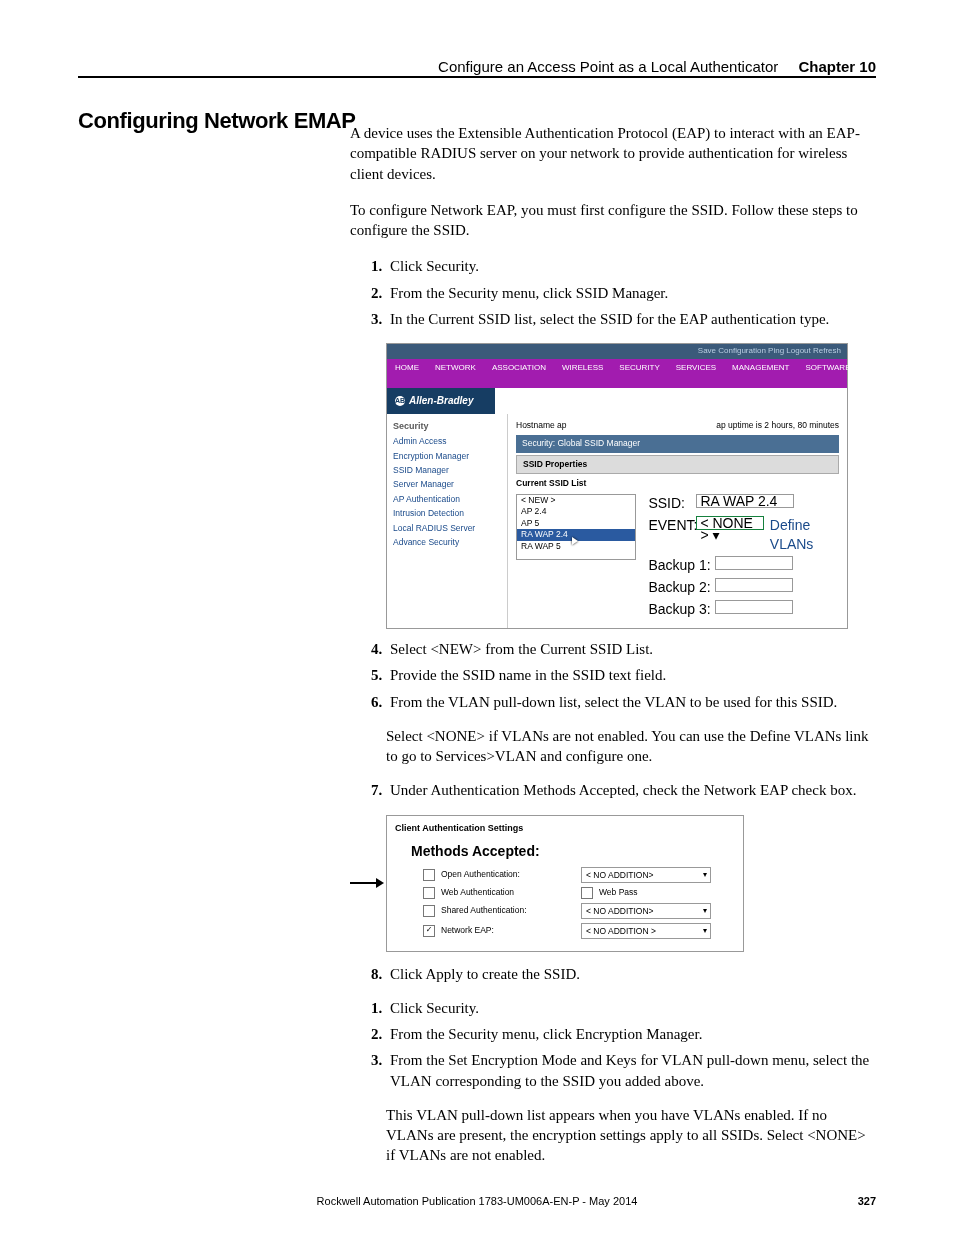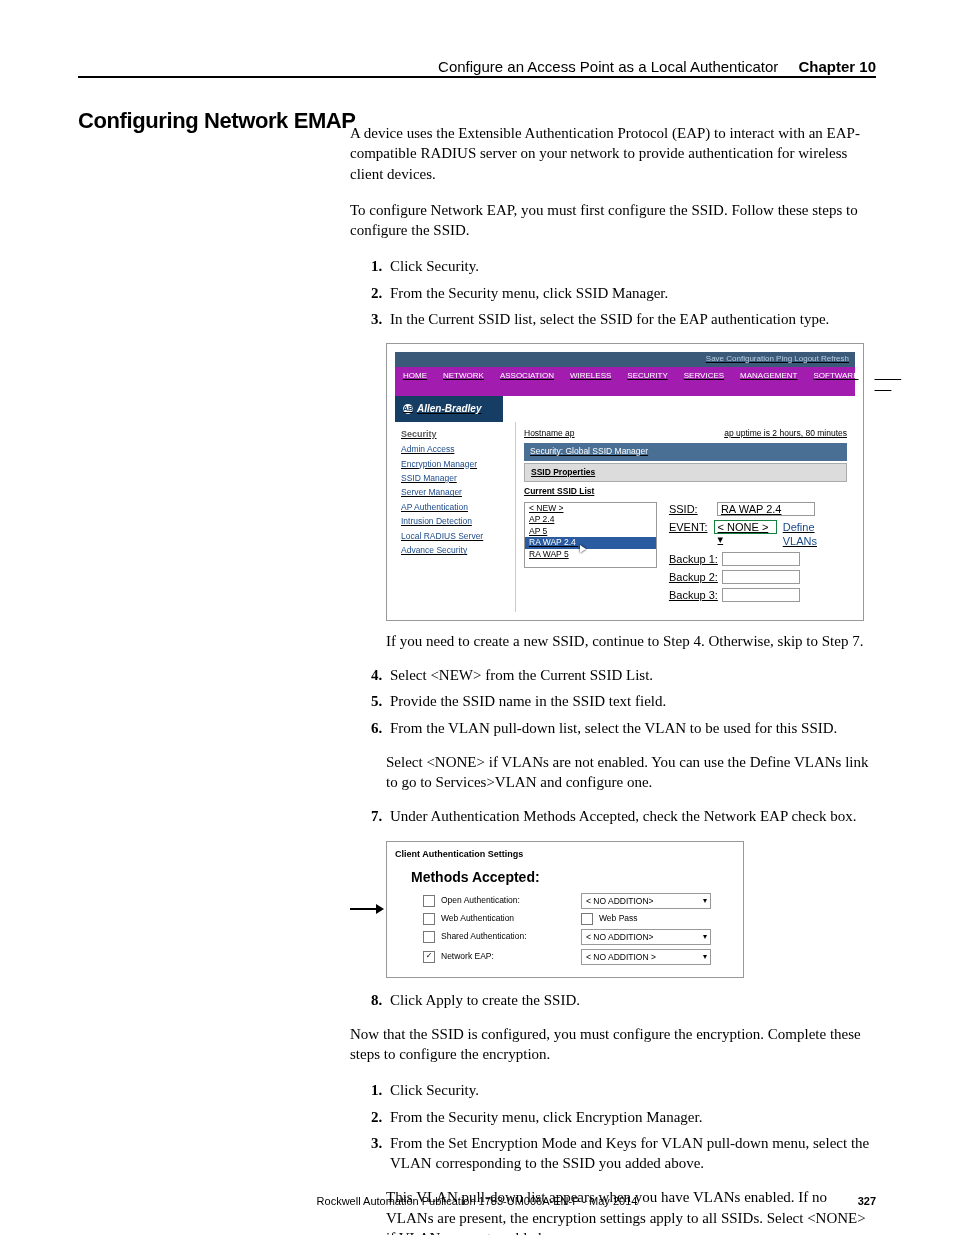--- a/index.html
+++ b/index.html
@@ -52,21 +52,21 @@
   .after-list-para { margin: 8px 0 14px 36px; }
   .indent-para { margin: 6px 0 14px 36px; }
   .fig {
     margin: 6px 0 10px 36px;
     border: 1px solid #999;
     font-family: Arial, Helvetica, sans-serif;
     background: #fff;
     font-size: 9px;
   }
   
-  .s1 { padding: 8px; width: 460px; text-decoration: underline; }
+  .s1 { padding: 0; width: 460px; }
   .s1-topbar {
     background: #3b5a7a;
     color: #b8cde0;
     font-size: 8px;
     text-align: right;
     padding: 2px 6px;
   }
   .s1-tabs {
     background: #a21caf;
     display: flex;
@@ -117,21 +117,21 @@
   .s1-bar1 { background:#4a6f94; color:#fff; font-size:8.5px; padding:3px 6px; margin-bottom:2px;}
   .s1-bar2 { background:#dcdcdc; border:1px solid #aaa; font-size:8.5px; font-weight:bold; padding:3px 6px; margin-bottom:4px;}
   .s1-sub { font-weight:bold; font-size:8.5px; margin:4px 0;}
   .s1-cols { display:flex; gap:12px; }
   .s1-listbox {
     border:1px solid #999; width:140px; height:64px; font-size:8.5px;
     overflow:hidden;
   }
   .s1-listbox div { padding:0 4px; }
   .s1-listbox .sel { background:#2a5aa0; color:#fff; }
-  .s1-fields { font-size:11px; }
+  .s1-fields { font-size:14px; }
   .s1-fields .row { display:flex; margin-bottom:3px; }
   .s1-fields .lab { width:48px; }
   .s1-fields .inp { border:1px solid #999; padding:0 3px; width:90px; display:inline-block; height:12px; line-height:12px;}
   .s1-fields .sel2 { border:1px solid #15803d; padding:0 3px; display:inline-block; height:12px; line-height:12px;}
   .s1-fields .link { color:#1a4a8a; margin-left:6px; }
   .cursor-arrow {
     position: relative; display:inline-block; width:0;height:0;
   }
   .cursor-arrow::after{
     content:"";position:absolute;left:2px;top:0;width:0;height:0;
@@ -257,21 +257,20 @@
             <div class="row">
                 <span class="lab" style="width:auto">Backup 3:</span>
                 <span class="inp" style="width:70px;margin-left:4px"></span>
               </div>
           </div>
         </div>
       </div>
     </div>
   </div>
 
-  <p class="after-list-para">If you need to create a new SSID, continue to Step 4. Otherwise, skip to Step 7.</p>
 
   <ol class="steps" start="4">
     <li>Select &lt;NEW&gt; from the Current SSID List.</li>
     <li>Provide the SSID name in the SSID text field.</li>
     <li>From the VLAN pull-down list, select the VLAN to be used for this SSID.</li>
   </ol>
 
   <p class="indent-para">Select &lt;NONE&gt; if VLANs are not enabled. You can use the Define VLANs link to go to Services&gt;VLAN and configure one.</p>
 
   <ol class="steps" start="7">
@@ -309,21 +308,20 @@
         <span class="lab">Network EAP:</span>
         <span class="dd">&lt; NO ADDITION &gt;</span>
       </div>
     </div>
   </div>
 
   <ol class="steps" start="8">
     <li>Click Apply to create the SSID.</li>
   </ol>
 
-  <p class="para" style="margin-top:14px">Now that the SSID is configured, you must configure the encryption. Complete these steps to configure the encryption.</p>
 
   <ol class="steps">
     <li>Click Security.</li>
     <li>From the Security menu, click Encryption Manager.</li>
     <li>From the Set Encryption Mode and Keys for VLAN pull-down menu, select the VLAN corresponding to the SSID you added above.</li>
   </ol>
 
   <p class="indent-para">This VLAN pull-down list appears when you have VLANs enabled. If no VLANs are present, the encryption settings apply to all SSIDs. Select &lt;NONE&gt; if VLANs are not enabled.</p>
 
 </div>

